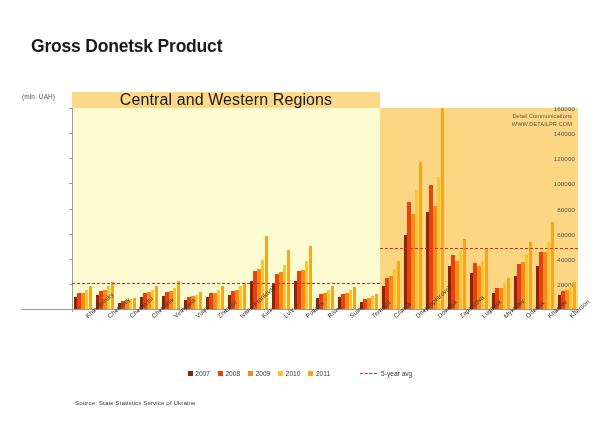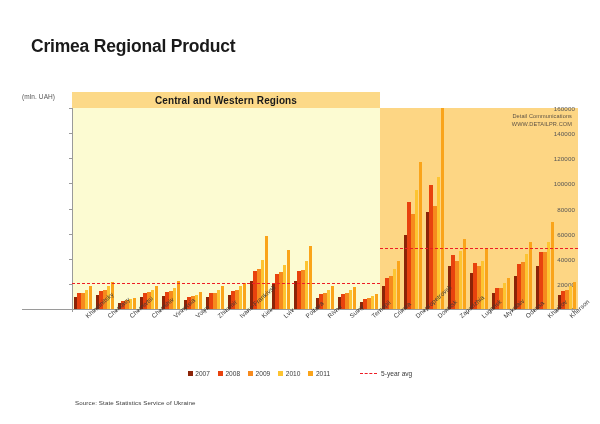--- a/index.html
+++ b/index.html
@@ -18,21 +18,21 @@
   }
 
   
   .chart{position:absolute;left:22px;top:92px;width:556px;height:290px;}
 
   
   .bandrow{position:absolute;left:0;top:0;height:16px;width:100%;}
   .band{
     position:absolute;top:0;height:16px;
     display:flex;align-items:center;justify-content:center;
-    font-size:10px;font-weight:bold;color:#1a1a1a;letter-spacing:0.1px;
+    font-size:16px;font-weight:normal;color:#1a1a1a;letter-spacing:0.1px;
   }
   .band.west{background:#fcd988;}
   .band.east{background:#fdfbd0;}
 
   .unit{
     position:absolute;left:0;top:1px;width:50px;
     font-size:6.5px;color:#555;text-align:left;letter-spacing:0.1px;
   }
 
   
@@ -85,21 +85,21 @@
   .source{
     position:absolute;left:75px;top:399px;
     font-size:6.2px;color:#3a3a3a;letter-spacing:0.1px;
   }
 </style>
 </head>
 <body>
 
 <div id="slide">
 
-  <div class="title">Crimea Regional Product</div>
+  <div class="title">Gross Donetsk Product</div>
 
   <div class="chart">
 
     <div class="bandrow">
       <div class="band west" id="band-west" style="left: 50px; width: 308px;">Central and Western Regions</div>
     </div>
 
     <div class="unit">(mln. UAH)</div>
 
     <div class="plot" id="plot">

